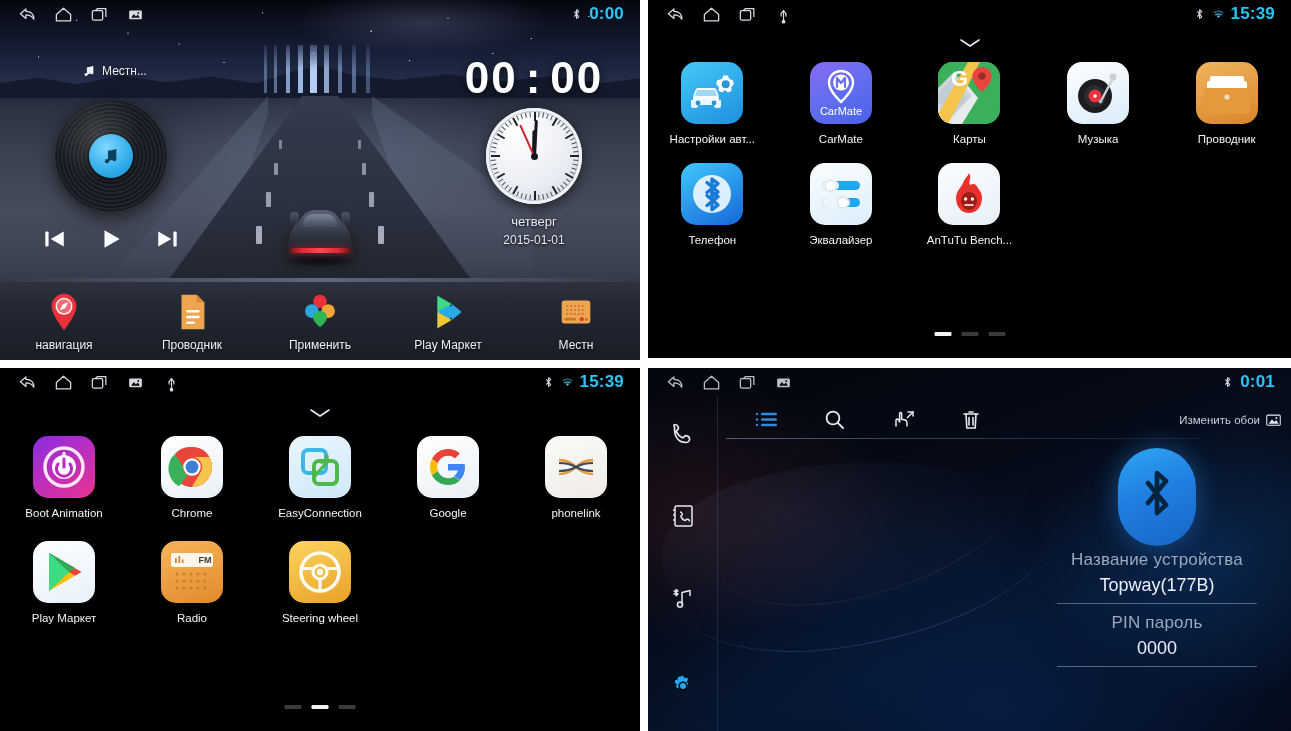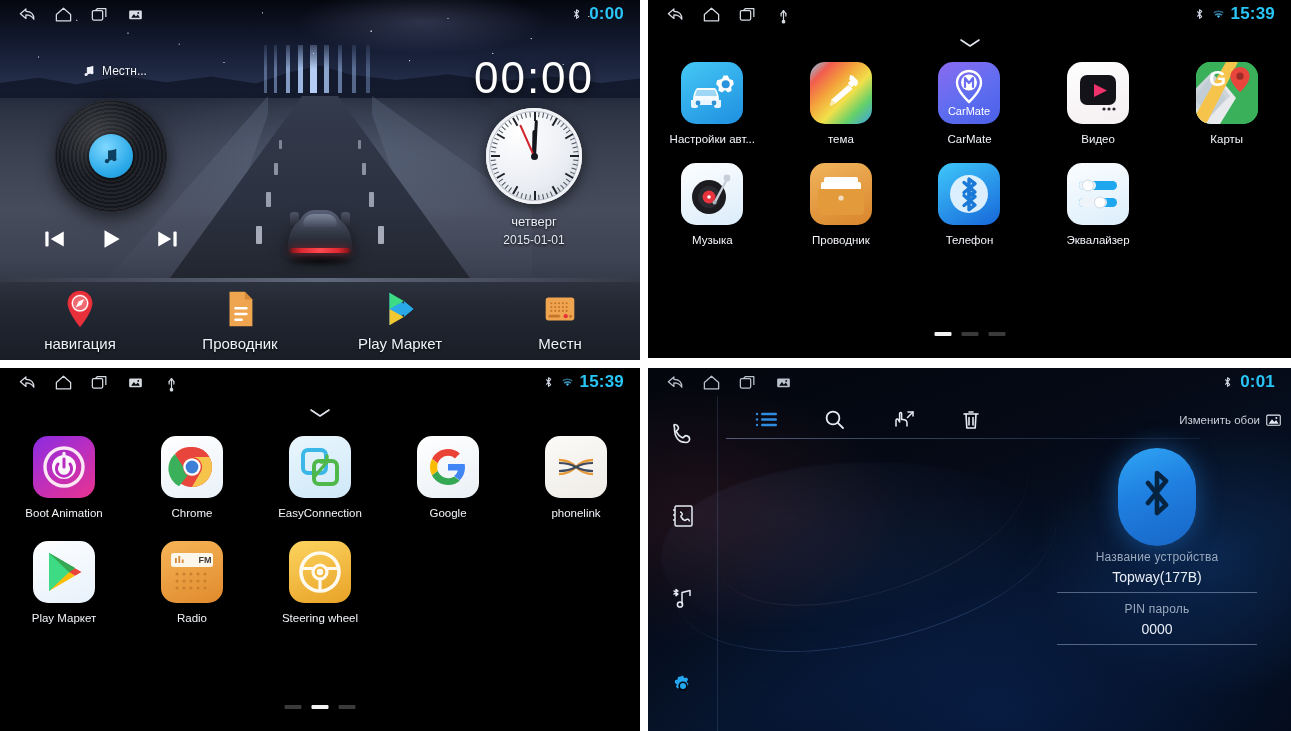--- a/index.html
+++ b/index.html
@@ -153,21 +153,21 @@
     position: absolute; left: 0; bottom: 4px; width: 100%; height: 74px;
     display: flex; align-items: flex-end; z-index: 12;
   }
   .dock-item {
     flex: 1; display: flex; flex-direction: column; align-items: center; gap: 5px;
     padding-bottom: 4px; cursor: pointer;
   }
   .dock-ico { width: 40px; height: 42px; position: relative; }
   .dock-ico svg { width: 100%; height: 100%; display: block; }
   .dock-label {
-    color: #eef2f8; font-size: 15px; text-shadow: 0 1px 2px rgba(0,0,0,.8);
+    color: #eef2f8; font-size: 12px; text-shadow: 0 1px 2px rgba(0,0,0,.8);
     white-space: nowrap;
   }
 
   
   .media-widget { position: absolute; left: 36px; top: 100px; width: 150px; z-index: 10; }
   .vinyl {
     width: 112px; height: 112px; margin: 0 auto; border-radius: 50%;
     background:
       radial-gradient(circle at 38% 32%, rgba(255,255,255,.16), transparent 42%),
       repeating-radial-gradient(circle at 50% 50%, #22252b 0 2px, #15171c 2px 4px),
@@ -197,22 +197,22 @@
   .media-src span { color: #f0f3fa; font-size: 12px; text-shadow: 0 1px 3px #000; }
 
   
   .clock-widget {
     position: absolute; right: 22px; top: 56px; width: 168px; z-index: 10;
     display: flex; flex-direction: column; align-items: center;
   }
   .digital {
     font-size: 44px; color: #fff; letter-spacing: 2px; line-height: 1;
     text-shadow: 0 2px 8px rgba(0,0,0,.7);
-    font-family: "Liberation Sans", sans-serif; font-weight: 400;
-    display: flex; align-items: baseline; gap: 0;
+    font-family: "Liberation Sans", sans-serif; font-weight: 700;
+    display: flex; align-items: baseline; gap: 8px;
   }
   .analog {
     width: 96px; height: 96px; border-radius: 50%; margin-top: 8px; position: relative;
     background: radial-gradient(circle at 34% 26%, #ffffff, #e9ecf2 60%, #c9ced9);
     box-shadow: 0 4px 14px rgba(0,0,0,.55), inset 0 0 0 3px rgba(255,255,255,.8),
                 inset 0 0 0 4px #b9bfcb;
   }
   .tick { position: absolute; left: 50%; top: 4px; width: 1px; height: 5px;
           background: #4a4f59; transform-origin: 50% 44px; }
   .tick.maj { width: 2px; height: 9px; background: #1d2128; transform-origin: 50% 44px; }
@@ -319,23 +319,23 @@
     display: flex; flex-direction: column; align-items: center;
   }
   .bt-logo {
     width: 78px; height: 98px; border-radius: 44px;
     background: linear-gradient(160deg, #2fa6f5 0%, #1f7fe0 45%, #1866c6 100%);
     display: flex; align-items: center; justify-content: center;
     box-shadow: 0 0 26px rgba(40,140,240,.45);
   }
   .bt-logo svg { width: 42px; height: 60px; display: block; }
   .bt-field { width: 200px; margin-top: 4px; text-align: center; }
-  .bt-flabel { color: #9aa9bd; font-size: 12px; letter-spacing: .2px; }
+  .bt-flabel { color: #9aa9bd; font-size: 17px; letter-spacing: .2px; }
   .bt-fvalue {
-    color: #e9eef7; font-size: 14px; padding: 5px 0 7px;
+    color: #e9eef7; font-size: 18px; padding: 5px 0 7px;
     border-bottom: 1px solid rgba(175,195,225,.45);
   }
   .bt-field.gap { margin-top: 9px; }
 </style>
 </head>
 <body>
 
 <div class="grid">
 
   <div class="pane" id="pane-home">
@@ -546,20 +546,31 @@
               <rect x="14" y="20" width="14" height="2.6" rx="1.3" fill="#fff"></rect>
               <rect x="14" y="26" width="14" height="2.6" rx="1.3" fill="#fff"></rect>
               <rect x="14" y="32" width="9" height="2.6" rx="1.3" fill="#fff"></rect>
             </svg>
         </span>
         <span class="dock-label">Проводник</span>
       </div>
       <div class="dock-item">
         <span class="dock-ico">
           <svg viewBox="0 0 40 44">
+              <circle cx="20" cy="11" r="7.2" fill="#e8303a"></circle>
+              <circle cx="11.5" cy="21" r="7.2" fill="#29a8e0"></circle>
+              <circle cx="28.5" cy="21" r="7.2" fill="#f2a33c"></circle>
+              <path d="M20 38c-4.8-4-7.3-7.3-7.3-10.5 0-3.6 3.3-6.5 7.3-6.5s7.3 2.9 7.3 6.5c0 3.2-2.5 6.5-7.3 10.5z" fill="#2fb457"></path>
+            </svg>
+        </span>
+        <span class="dock-label">Применить</span>
+      </div>
+      <div class="dock-item">
+        <span class="dock-ico">
+          <svg viewBox="0 0 40 44">
               <path d="M9 5 L31 22 L9 39 Z" fill="#2aa9e8"></path>
               <path d="M9 5 L31 22 L9 39 Z" fill="none"></path>
               <path d="M9 5 L24 13.5 L9 22 Z" fill="#3ddc84"></path>
               <path d="M9 22 L24 30.5 L9 39 Z" fill="#f2c832"></path>
               <path d="M24 13.5 L34 22 L24 30.5 L31 22 Z" fill="#2aa9e8"></path>
               <path d="M24 13.5 L34 22 L24 30.5 Z" fill="#2aa9e8"></path>
               <path d="M9 5 L34 22 L9 39 Z" fill="none" stroke="#2aa9e8" stroke-width="0"></path>
               <path d="M12 8 L31 22 L12 36 Z" fill="none"></path>
             </svg>
         </span>
@@ -661,56 +672,33 @@
               <circle cx="33" cy="41" r="2.4" fill="#2f8fd0"></circle>
               <g fill="#ffffff">
                 <path d="M41 17l1.6-3.4h4.2L48.4 17l3.5 1.3.9 4-2.6 2.7.4 3.8-3.6 1.6-3-2.3-3 2.3-3.6-1.6.4-3.8-2.6-2.7.9-4z"></path>
               </g>
               <circle cx="44.7" cy="22.2" r="4" fill="#2a93dd"></circle>
             </svg>
         </span>
         <span class="app-label">Настройки авт...</span>
       </div>
 
-      <div class="app">
-        <span class="app-ico" style="background:linear-gradient(135deg,#7bd6f0 0%,#f25c4e 18%,#f4a23c 38%,#f2e04a 58%,#63d06a 78%,#3ea0e8 100%)">
-          <svg viewBox="0 0 62 62" width="62" height="62">
-              <path d="M40 13c3 0 6 3 6 6 0 3-2.4 4.8-4.6 6.4l-3.6-4.5c1.4-1 2.6-1.9 2.6-2.5 0-.6-.5-.9-1.2-.5z" fill="#fff"></path>
-              <path d="M38.5 22.8 L42.6 27 L26 41 L20 44 L21.5 37.5 Z" fill="#fff"></path>
-              <path d="M20 44 L21.5 37.5 L26 41 Z" fill="#fde9b0"></path>
-              <path d="M41.5 18.5c1.5-1.2 3.2-1.2 4.3 0 1.2 1.3 1 3-.3 4.3" fill="none" stroke="#fff" stroke-width="2.6" stroke-linecap="round"></path>
-            </svg>
-        </span>
-        <span class="app-label">тема</span>
-      </div>
 
       <div class="app">
         <span class="app-ico" style="background:linear-gradient(150deg,#8a6bf0,#5e6df0 55%,#4a5fe8)">
           <svg viewBox="0 0 62 62" width="62" height="62">
               <path d="M31 9c-6.6 0-12 5.2-12 11.7 0 8.6 12 19.3 12 19.3s12-10.7 12-19.3C43 14.2 37.6 9 31 9z" fill="none" stroke="#fff" stroke-width="2.4"></path>
               <circle cx="31" cy="20.5" r="8" fill="#fff"></circle>
               <path d="M27 25 L27 16 L31 21 L35 16 L35 25" fill="none" stroke="#6a6ef0" stroke-width="2.2" stroke-linejoin="round" stroke-linecap="round"></path>
               <text x="31" y="53" font-family="Liberation Sans, sans-serif" font-size="11" fill="#fff" text-anchor="middle">CarMate</text>
             </svg>
         </span>
         <span class="app-label">CarMate</span>
       </div>
 
-      <div class="app">
-        <span class="app-ico" style="background:linear-gradient(160deg,#ffffff,#f4eef0)">
-          <svg viewBox="0 0 62 62" width="62" height="62">
-              <rect x="13" y="13" width="36" height="30" rx="7" fill="#14131a"></rect>
-              <path d="M27 22 L40 28.5 L27 35 Z" fill="#f0336c"></path>
-              <circle cx="37" cy="47" r="1.6" fill="#2a2730"></circle>
-              <circle cx="42" cy="47" r="1.6" fill="#2a2730"></circle>
-              <circle cx="47" cy="47" r="1.6" fill="#2a2730"></circle>
-            </svg>
-        </span>
-        <span class="app-label">Видео</span>
-      </div>
 
       <div class="app">
         <span class="app-ico" style="background:#3ab05a">
           <svg viewBox="0 0 62 62" width="62" height="62">
               <rect width="62" height="62" fill="#3ab05a"></rect>
               <path d="M0 40 L22 14 L40 36 L24 62 L0 62Z" fill="#e8eaed"></path>
               <path d="M0 48 L20 22 L32 36 L14 62 L0 62Z" fill="#9fc9f5" opacity=".0"></path>
               <path d="M0 26 L16 10 L34 34 L16 52 L0 40Z" fill="#cdd4da"></path>
               <path d="M0 33 L14 16 L30 36 L12 58 L0 46Z" fill="#b7c5d1" opacity=".5"></path>
               <path d="M30 0 L42 0 L10 62 L0 62 L0 52Z" fill="#f6c44b"></path>
@@ -769,20 +757,32 @@
               <rect x="12" y="18" width="17" height="9" rx="4.5" fill="#eef4f9"></rect>
               <circle cx="21" cy="22.5" r="5.5" fill="#fff" stroke="#cfd9e2" stroke-width="1"></circle>
               <rect x="12" y="35" width="38" height="9" rx="4.5" fill="#1ea7ef"></rect>
               <rect x="12" y="35" width="28" height="9" rx="4.5" fill="#eef4f9"></rect>
               <circle cx="33" cy="39.5" r="5.5" fill="#fff" stroke="#cfd9e2" stroke-width="1"></circle>
             </svg>
         </span>
         <span class="app-label">Эквалайзер</span>
       </div>
 
+      <div class="app">
+        <span class="app-ico" style="background:linear-gradient(160deg,#fbfdff,#e6eff8)">
+          <svg viewBox="0 0 62 62" width="62" height="62">
+              <path d="M31 10c3 6-1 8 1 12 3-2 6 0 6 0 3 5 6 7 6 13 0 9-6 15-13 15s-13-6-13-15c0-7 5-10 7-15 2-5 5-7 6-10z" fill="#e8312b"></path>
+              <ellipse cx="31" cy="38" rx="8" ry="9" fill="#9e1b16"></ellipse>
+              <circle cx="27.6" cy="36" r="1.7" fill="#fff"></circle>
+              <circle cx="34.4" cy="36" r="1.7" fill="#fff"></circle>
+              <path d="M27 42 L35 42" stroke="#fff" stroke-width="1.6" stroke-linecap="round"></path>
+            </svg>
+        </span>
+        <span class="app-label">AnTuTu Bench...</span>
+      </div>
     </div>
 
     <div class="pager" style="bottom:22px">
       <span class="pdot on"></span>
       <span class="pdot"></span>
       <span class="pdot"></span>
     </div>
   </div>
 
   <div class="pane" id="pane-apps2">

